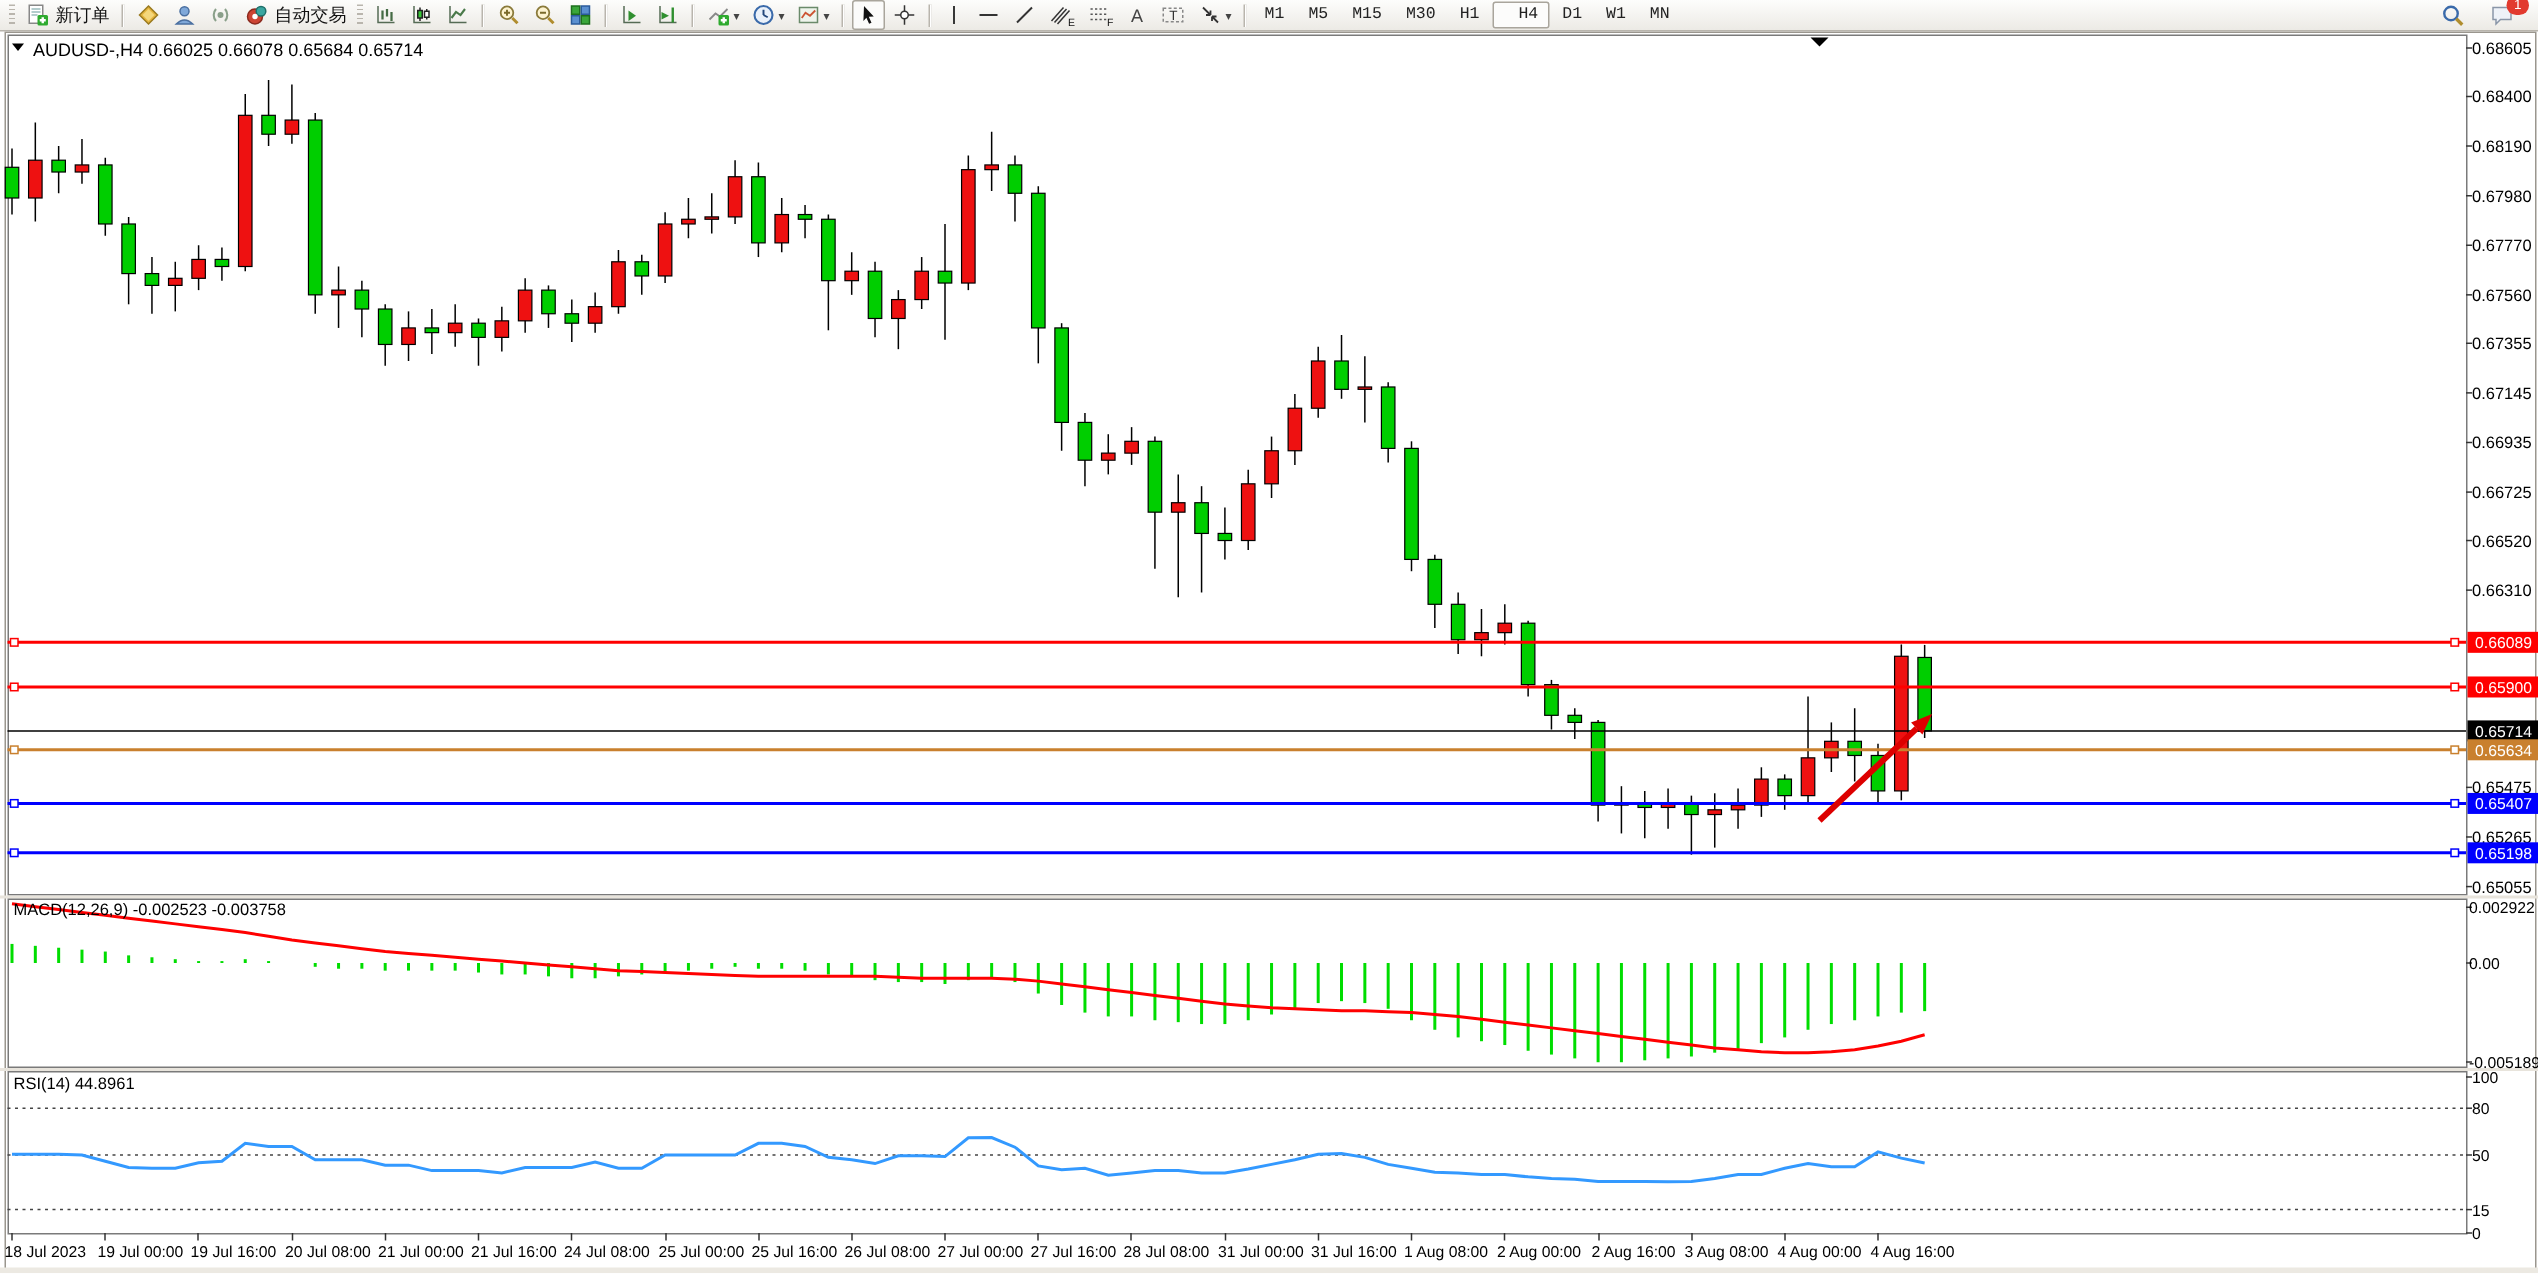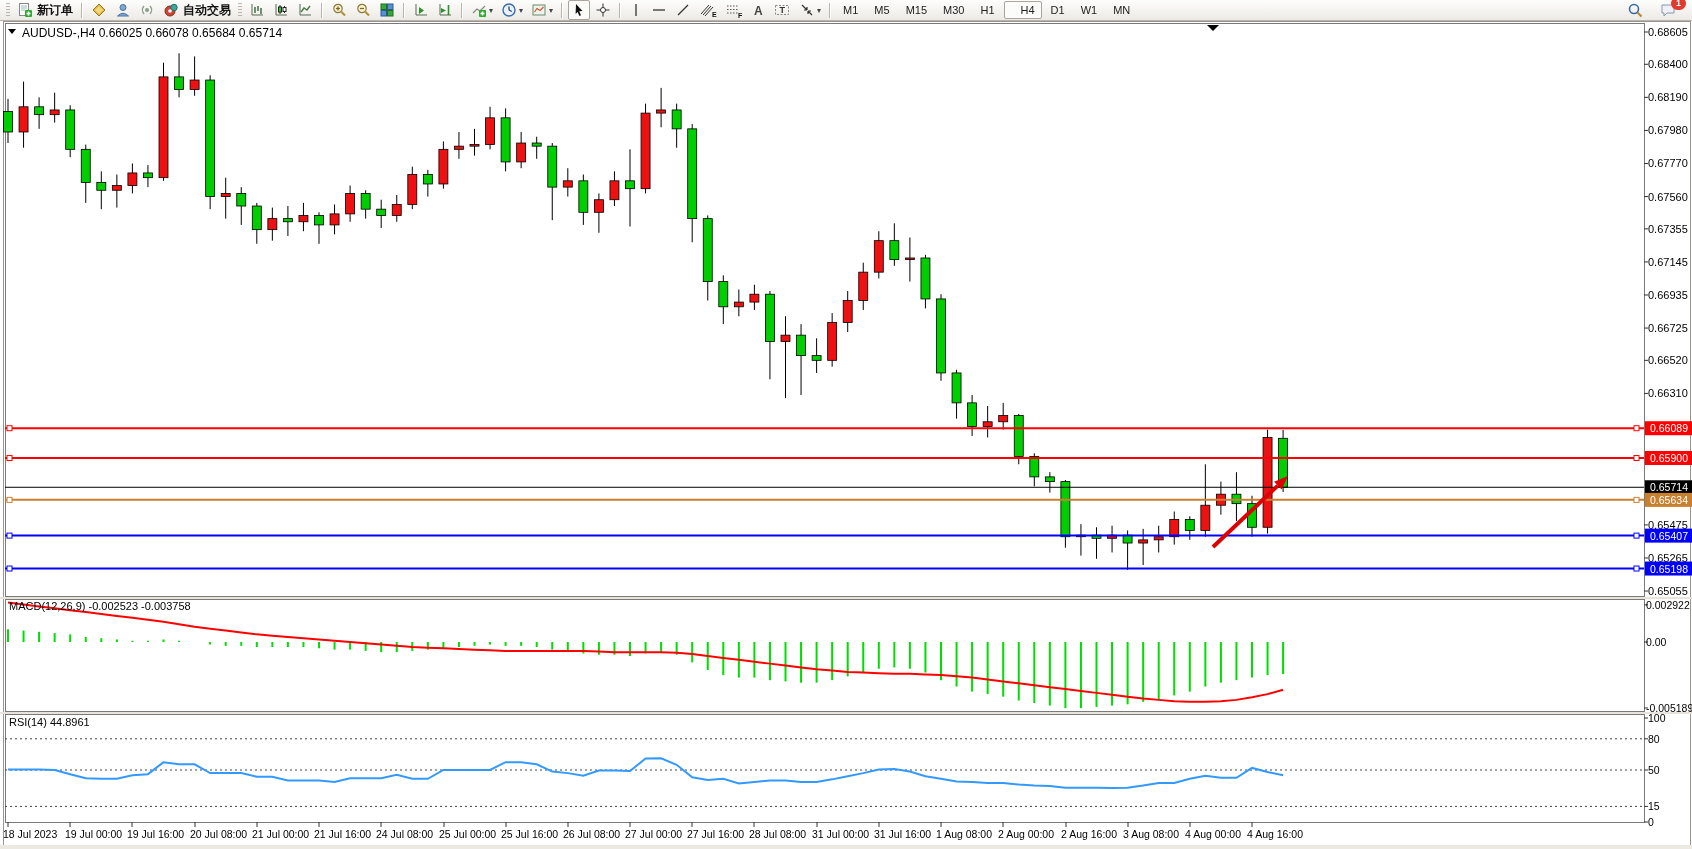--- a/index.html
+++ b/index.html
@@ -1,28 +1,28 @@
 <!DOCTYPE html>
 <html><head>
 <meta charset="utf-8">
 <style>
   html,body{margin:0;padding:0;background:#fff;font-family:"Liberation Sans","DejaVu Sans",sans-serif;}
   #app{width:1692px;height:849px;position:relative;overflow:hidden;background:#fff;}
   
   .toolbar{height:20px;display:flex;align-items:center;background:linear-gradient(#fdfdfc,#eceae5);
            border-bottom:1px solid #b8b4ac;padding:0 3px;position:relative;z-index:5;}
-  .tb{display:inline-flex;align-items:center;height:18px;padding:0 2px;margin:0 1px;border:1px solid transparent;border-radius:2px;cursor:default;font-weight:bold;}
+  .tb{display:inline-flex;align-items:center;height:18px;padding:0 2px;margin:0 1px;border:1px solid transparent;border-radius:2px;cursor:default;}
   .tb.active{background:#fbfbfa;border-color:#a9a59c;}
   .tb svg{display:block;}
   .lbl{font-size:12px;color:#111;margin-left:4px;white-space:nowrap;}
   .caret{font-size:8px;color:#444;margin-left:2px;}
   .sep{width:1px;height:15px;background:#b9b5ad;border-right:1px solid #fff;margin:0 4px;flex:none;}
   .grip{width:4px;height:14px;margin:0 3px;flex:none;
         background:repeating-linear-gradient(to bottom,#b9b5ad 0 1px,transparent 1px 3px);}
-  .tf{font-size:11px;color:#222;padding:2px 6px;margin:16px 1px;border:1px solid transparent;border-radius:2px;cursor:default;}
+  .tf{font-size:11px;color:#222;padding:2px 6px;margin:16px 1px;border:1px solid transparent;border-radius:2px;cursor:default;font-family:Liberation Mono, monospace;}
   .tf.active{background:#fcfcfb;border-color:#a9a59c;padding-left:16px;}
   .right{margin-left:auto;display:flex;align-items:center;gap:8px;padding-right:8px;}
   .chatwrap{position:relative;}
   .badge{position:absolute;top:-4px;right:-7px;min-width:13px;height:13px;background:#e23a2e;color:#fff;
          border-radius:7px;font-size:9px;line-height:13px;text-align:center;padding:0 1px;}
   
   #chartbox{position:absolute;left:0;top:20px;width:1692px;height:829px;}
   #cv{display:block;}
   #cv text{font-family:"Liberation Sans","DejaVu Sans",sans-serif;}
 </style>

